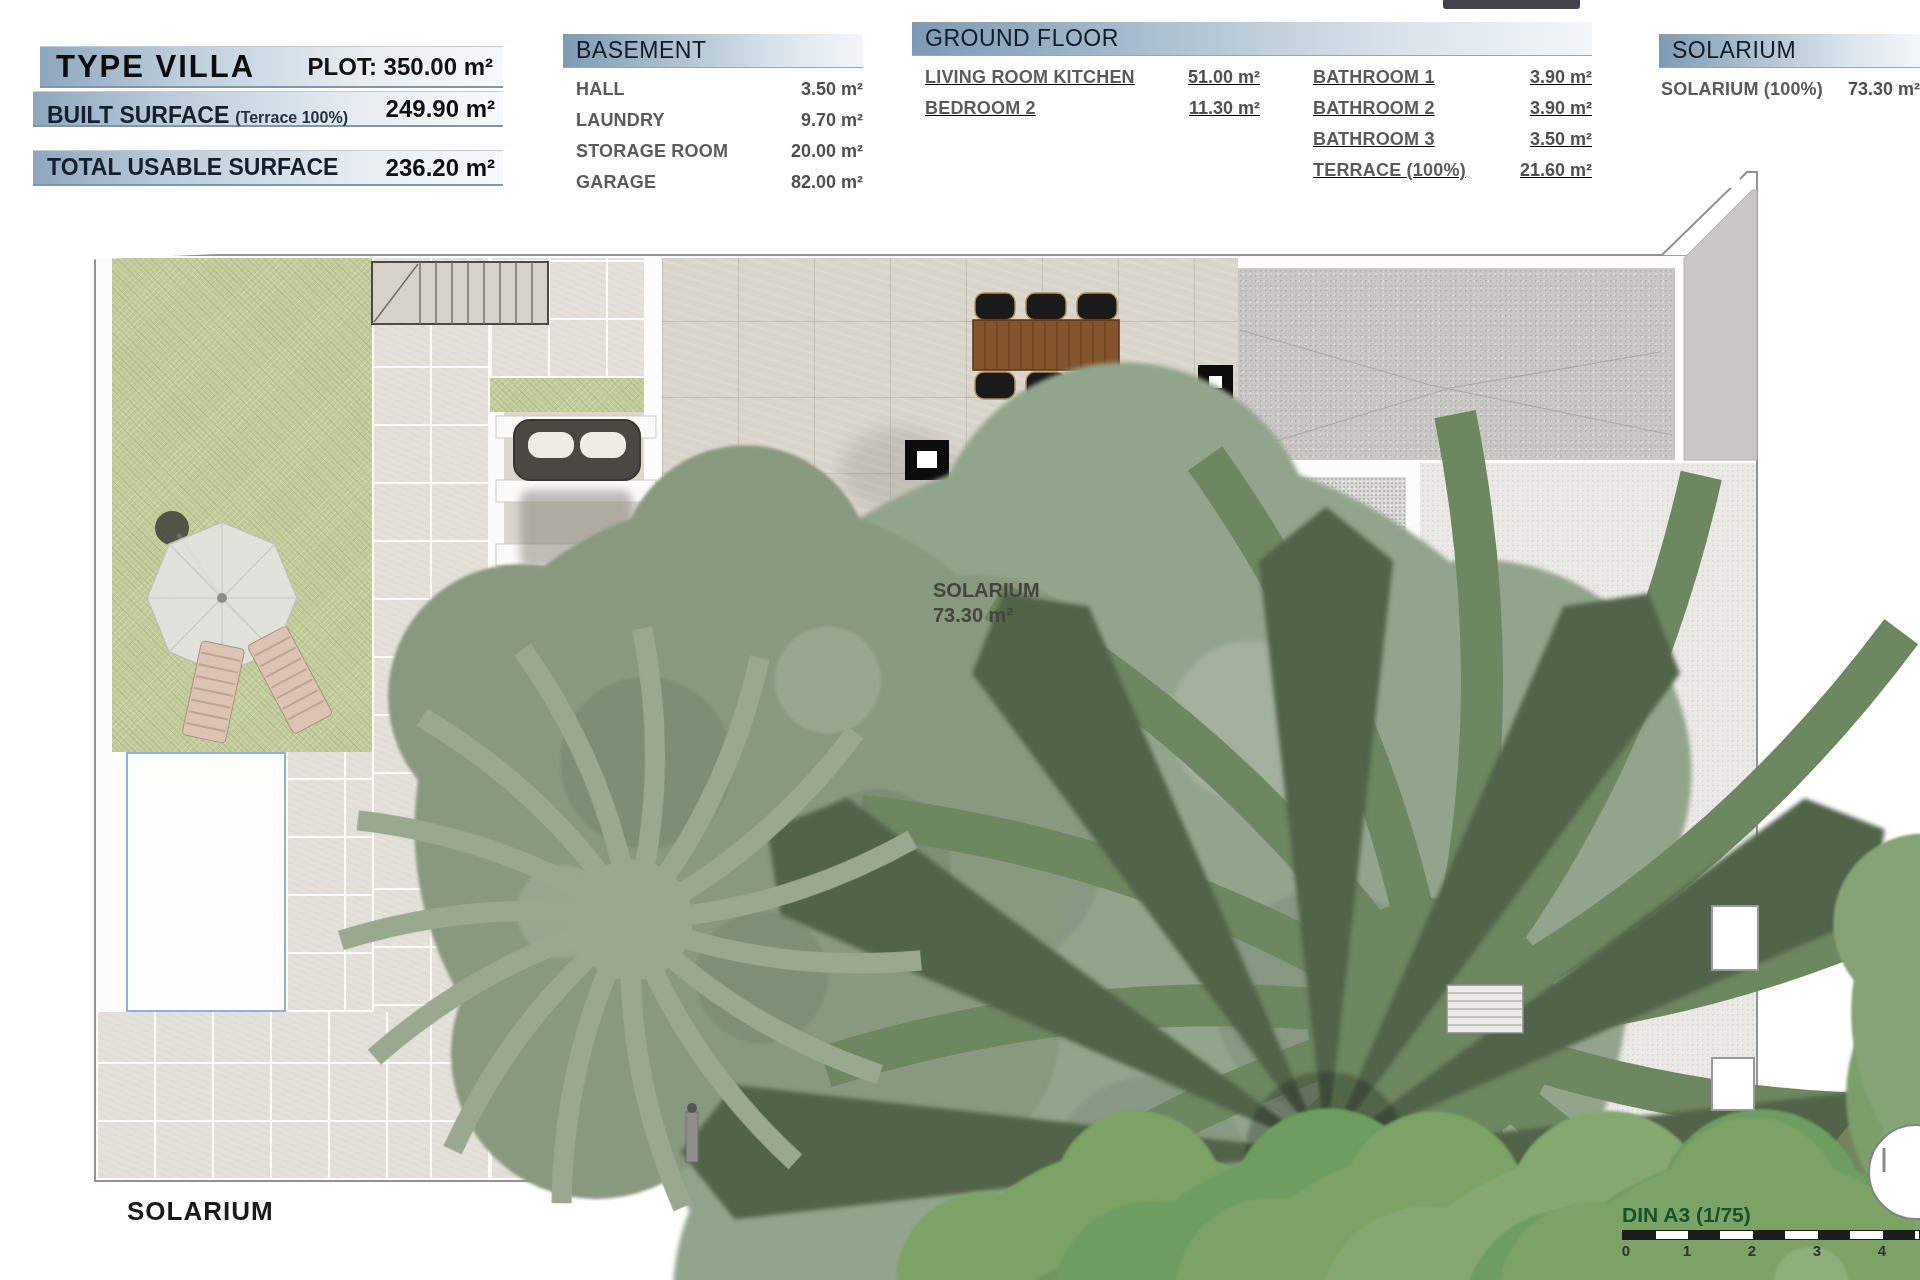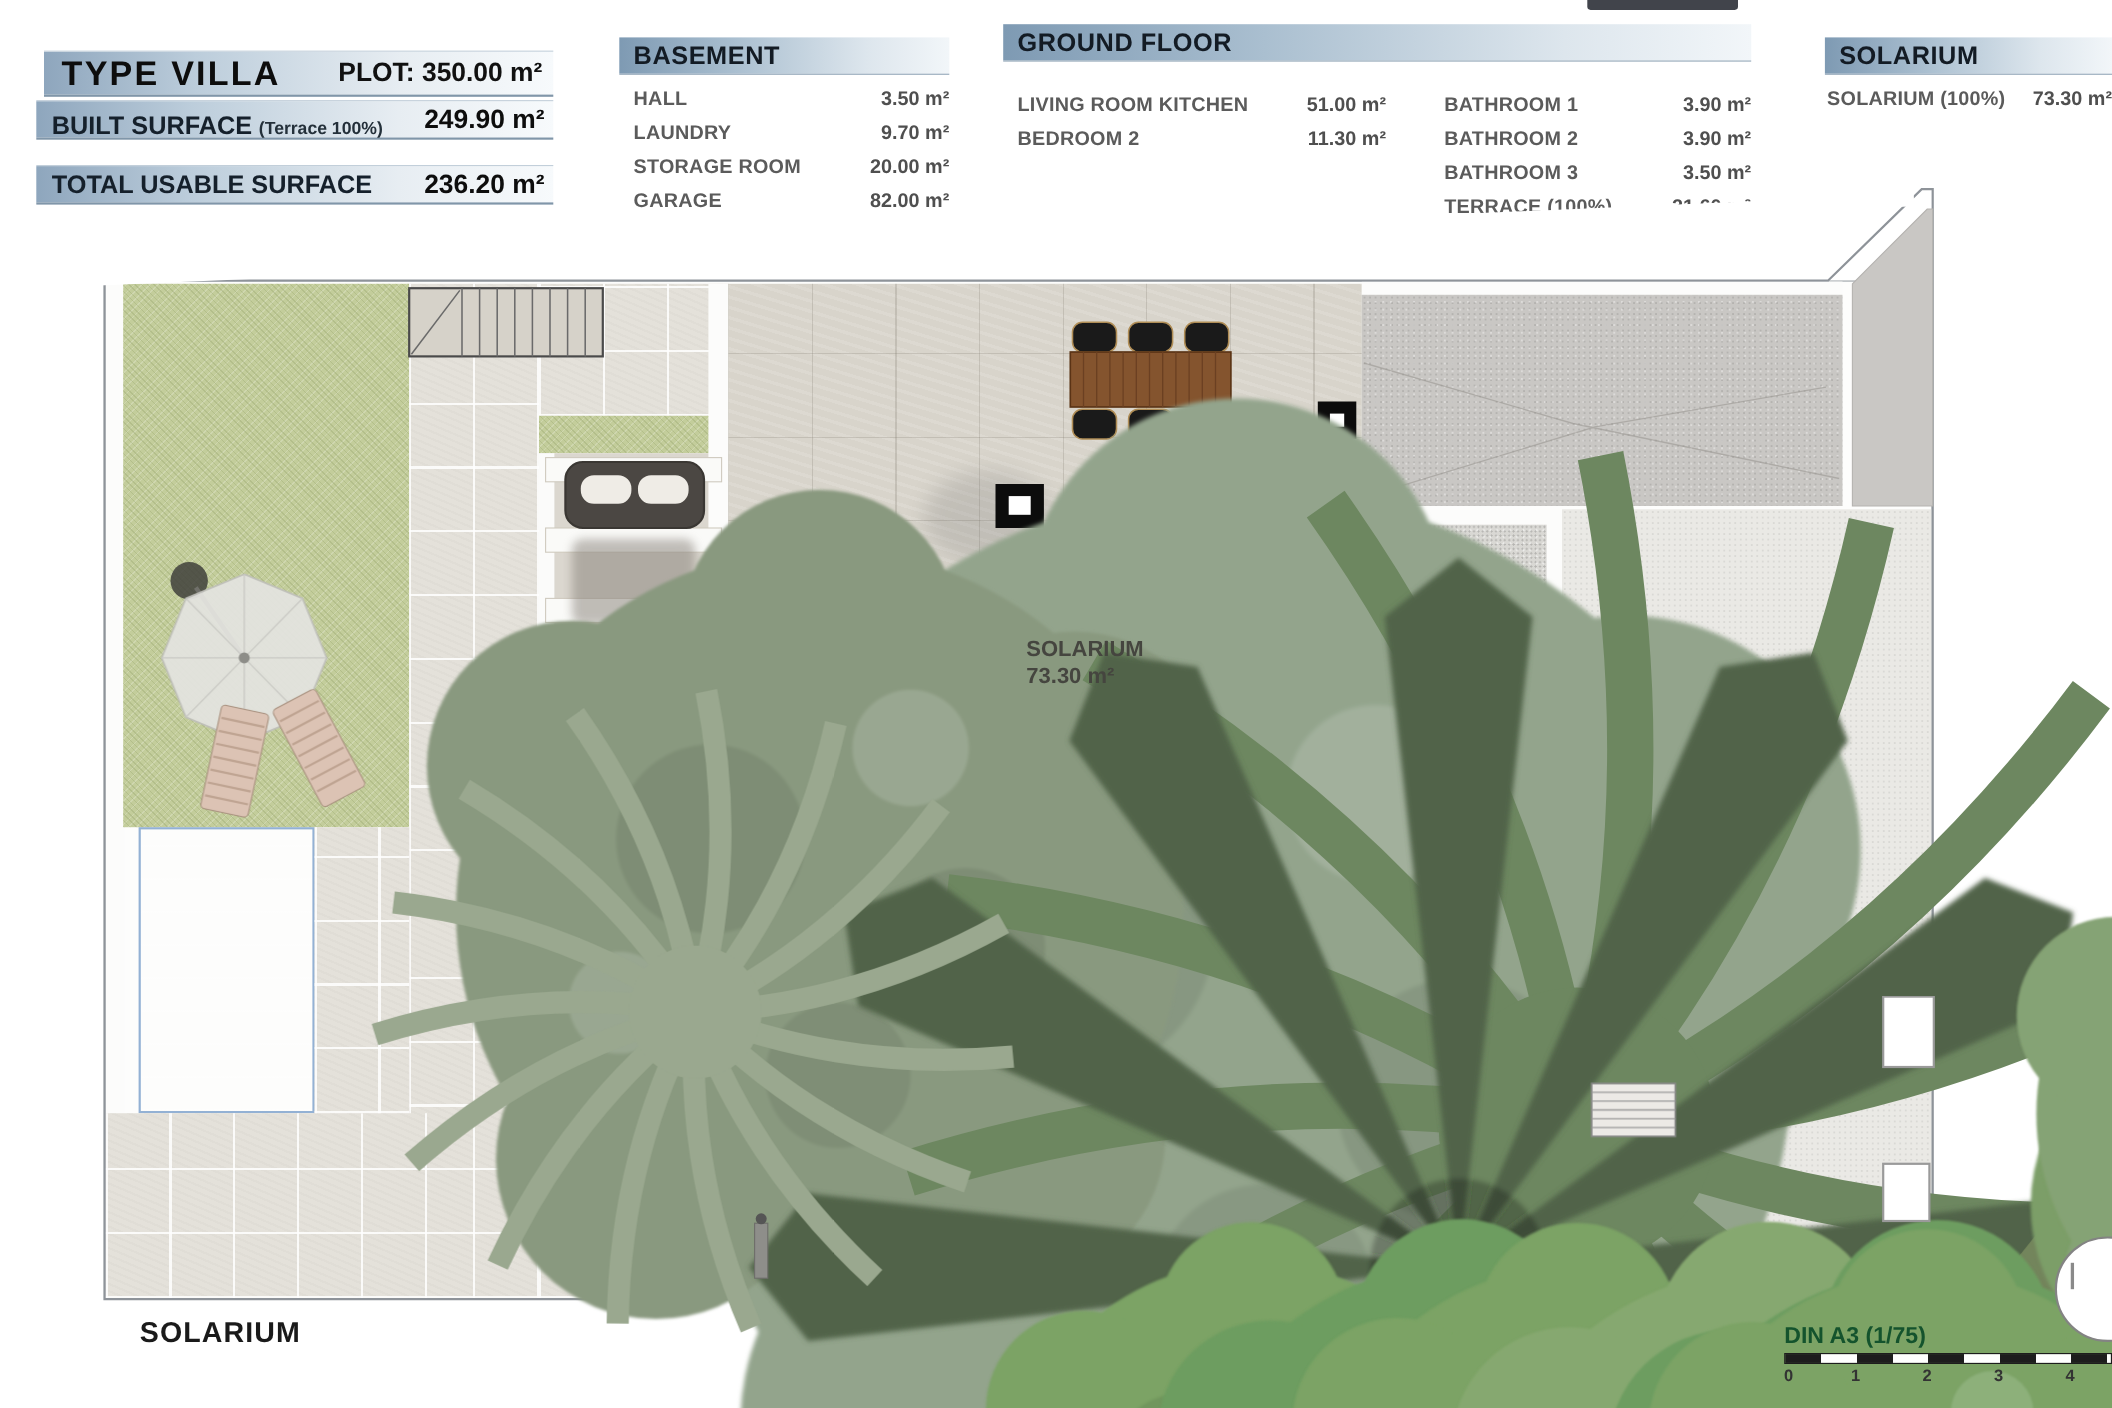--- a/index.html
+++ b/index.html
@@ -20,21 +20,21 @@
   .title-main{font-size:31px;font-weight:bold;letter-spacing:2px;color:#0d0d0d;}
   .title-plot{font-size:24px;font-weight:bold;color:#111;}
   .sum-bar{left:33px;width:470px;height:36px;padding:0 8px 0 14px;justify-content:space-between;}
   .sum-label{font-size:23px;font-weight:bold;color:#15202b;}
   .sum-note{font-size:16px;font-weight:bold;color:#24303a;margin-left:6px;margin-top:20px;}
   .sum-value{font-size:24px;font-weight:bold;color:#0d0d0d;}
 
   .sec-bar{
     height:34px;display:flex;align-items:center;padding-left:13px;
     background:linear-gradient(90deg,#7e9ab3 0%,#aabfd0 35%,#dde6ed 75%,#f2f6f9 100%);
-    font-size:23px;font-weight:bold;color:#131b24;letter-spacing:.5px;
+    font-size:23px;font-weight:normal;color:#131b24;letter-spacing:.5px;
     border-bottom:1px solid #93a7b8;
   }
   .tbl{position:absolute;}
   .tbl-row{display:flex;justify-content:space-between;height:31px;align-items:center;padding-left:13px;}
   .tbl-label{font-size:18px;font-weight:bold;color:#5b5b5b;letter-spacing:.2px;}
   .tbl-value{font-size:18px;font-weight:bold;color:#4f4f4f;}
 
   .logo-cut{left:1443px;top:0;width:137px;height:9px;background:#41444b;border-radius:0 0 3px 3px;}
 
   
@@ -144,21 +144,21 @@
         </div>
       <div class="tbl-row">
           <span class="tbl-label">GARAGE</span>
           <span class="tbl-value">82.00 m²</span>
         </div>
     </div>
   </div>
 
   <div class="tbl" style="left:912px;top:22px;width:680px;text-align:center;">
     <div class="sec-bar">GROUND FLOOR</div>
-    <div style="display:flex;margin-top:24px;">
+    <div style="display:flex;margin-top:6px;text-decoration:underline;">
       <div style="width:348px;">
         <div class="tbl-row">
             <span class="tbl-label">LIVING ROOM KITCHEN</span>
             <span class="tbl-value">51.00 m²</span>
           </div>
         <div class="tbl-row">
             <span class="tbl-label">BEDROOM 2</span>
             <span class="tbl-value">11.30 m²</span>
           </div>
       </div>

